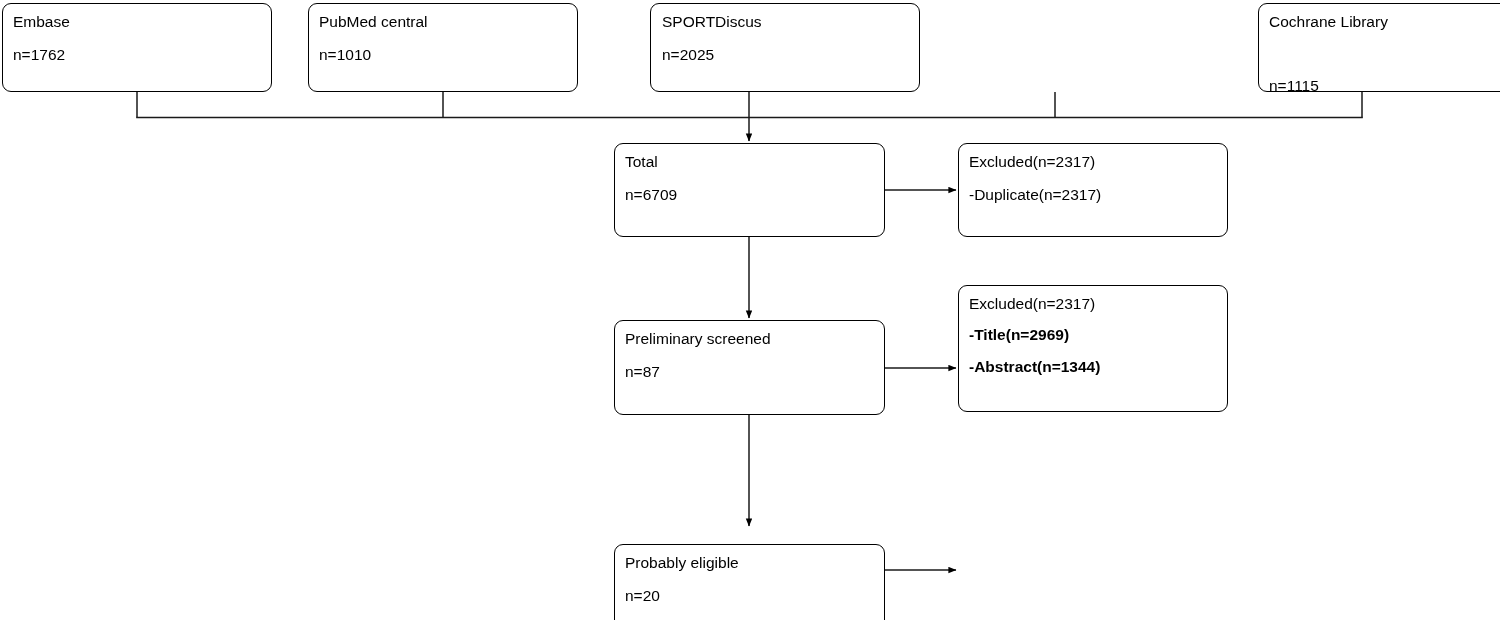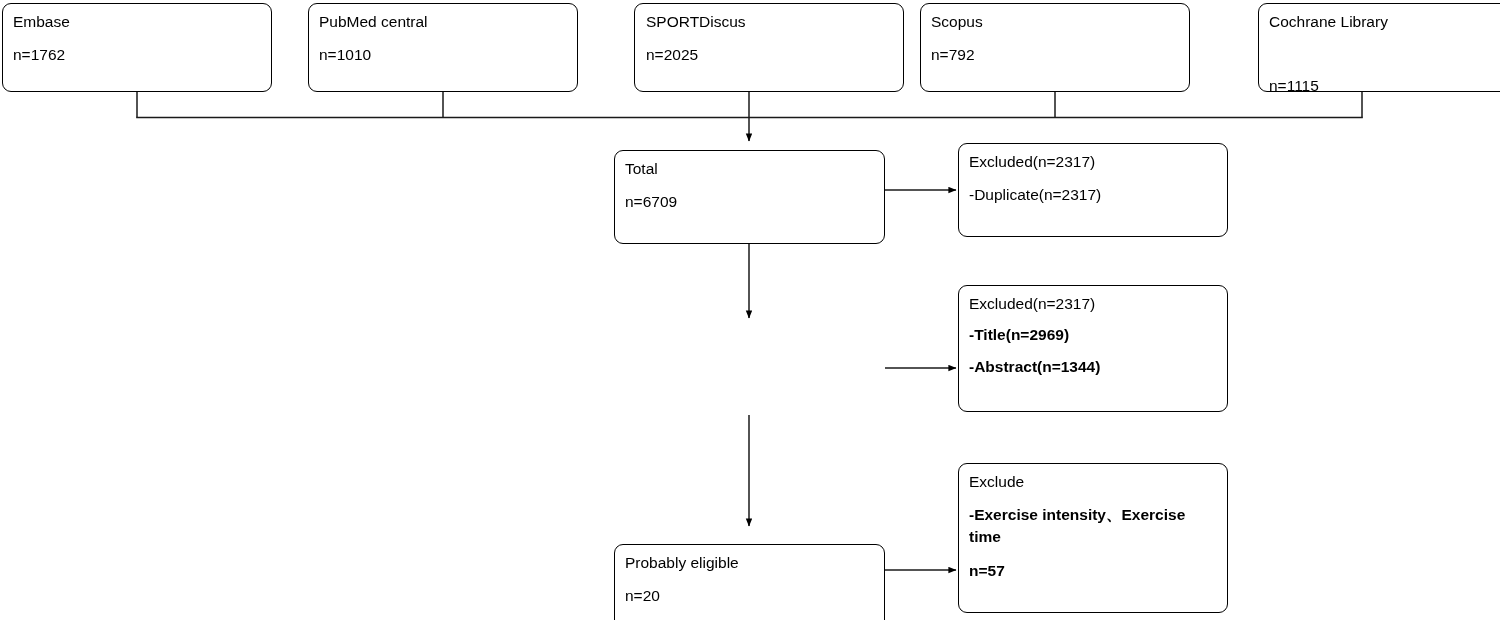--- a/index.html
+++ b/index.html
@@ -54,26 +54,26 @@
   }
   .flow-box .line.wrap {
     white-space: normal;
     line-height: 1.42;
   }
 
   
   .src-box { width: 270px; height: 89px; top: 3px; }
   #src-box-0 { left: 2px; }
   #src-box-1 { left: 308px; text-align: center; }
-  #src-box-2 { left: 634px; padding-left: 11px; }
+  #src-box-2 { left: 650px; padding-left: 11px; }
   #src-box-3 { left: 920px; }
   #src-box-4 { left: 1258px; gap: 31px; }
 
   
-  #box-total             { left: 614px; top: 150px; width: 271px; height: 94px; }
+  #box-total             { left: 614px; top: 143px; width: 271px; height: 94px; }
   #box-preliminary       { left: 614px; top: 320px; width: 271px; height: 95px; }
   #box-eligible          { left: 614px; top: 528px; width: 271px; height: 85px; margin-top: 16px; }
 
   
   #box-excluded-duplicate { left: 958px; top: 143px; width: 270px; height: 94px; }
   #box-excluded-screen    { left: 958px; top: 285px; width: 270px; height: 127px; }
   #box-exclude-final      { left: 958px; top: 463px; width: 270px; height: 150px; }
 </style>
 </head>
 <body>
@@ -119,51 +119,46 @@
   <div class="flow-box src-box" id="src-box-1">
     <span class="line">PubMed central</span>
     <span class="line">n=1010</span>
   </div>
 
   <div class="flow-box src-box" id="src-box-2">
     <span class="line">SPORTDiscus</span>
     <span class="line">n=2025</span>
   </div>
 
-  <div class="flow-box src-box" id="src-box-3">
-    <span class="line">Scopus</span>
-    <span class="line">n=792</span>
-  </div>
 
   <div class="flow-box src-box" id="src-box-4">
     <span class="line">Cochrane Library</span>
     <span class="line">n=1115</span>
   </div>
 
   <div class="flow-box" id="box-total">
     <span class="line">Total</span>
     <span class="line">n=6709</span>
   </div>
 
+  <div class="flow-box" id="box-preliminary">
+    <span class="line">Preliminary screened</span>
+    <span class="line">n=87</span>
+  </div>
 
   <div class="flow-box" id="box-eligible">
     <span class="line">Probably eligible</span>
     <span class="line">n=20</span>
   </div>
 
   <div class="flow-box" id="box-excluded-duplicate">
     <span class="line">Excluded(n=2317)</span>
     <span class="line">-Duplicate(n=2317)</span>
   </div>
 
   <div class="flow-box tight" id="box-excluded-screen">
     <span class="line">Excluded(n=2317)</span>
     <span class="line">-Title(n=2969)</span>
     <span class="line">-Abstract(n=1344)</span>
   </div>
 
-  <div class="flow-box tight" id="box-exclude-final">
-    <span class="line">Exclude</span>
-    <span class="line wrap">-Exercise intensity、Exercise time</span>
-    <span class="line">n=57</span>
-  </div>
 
 </div>
 
 </body></html>

